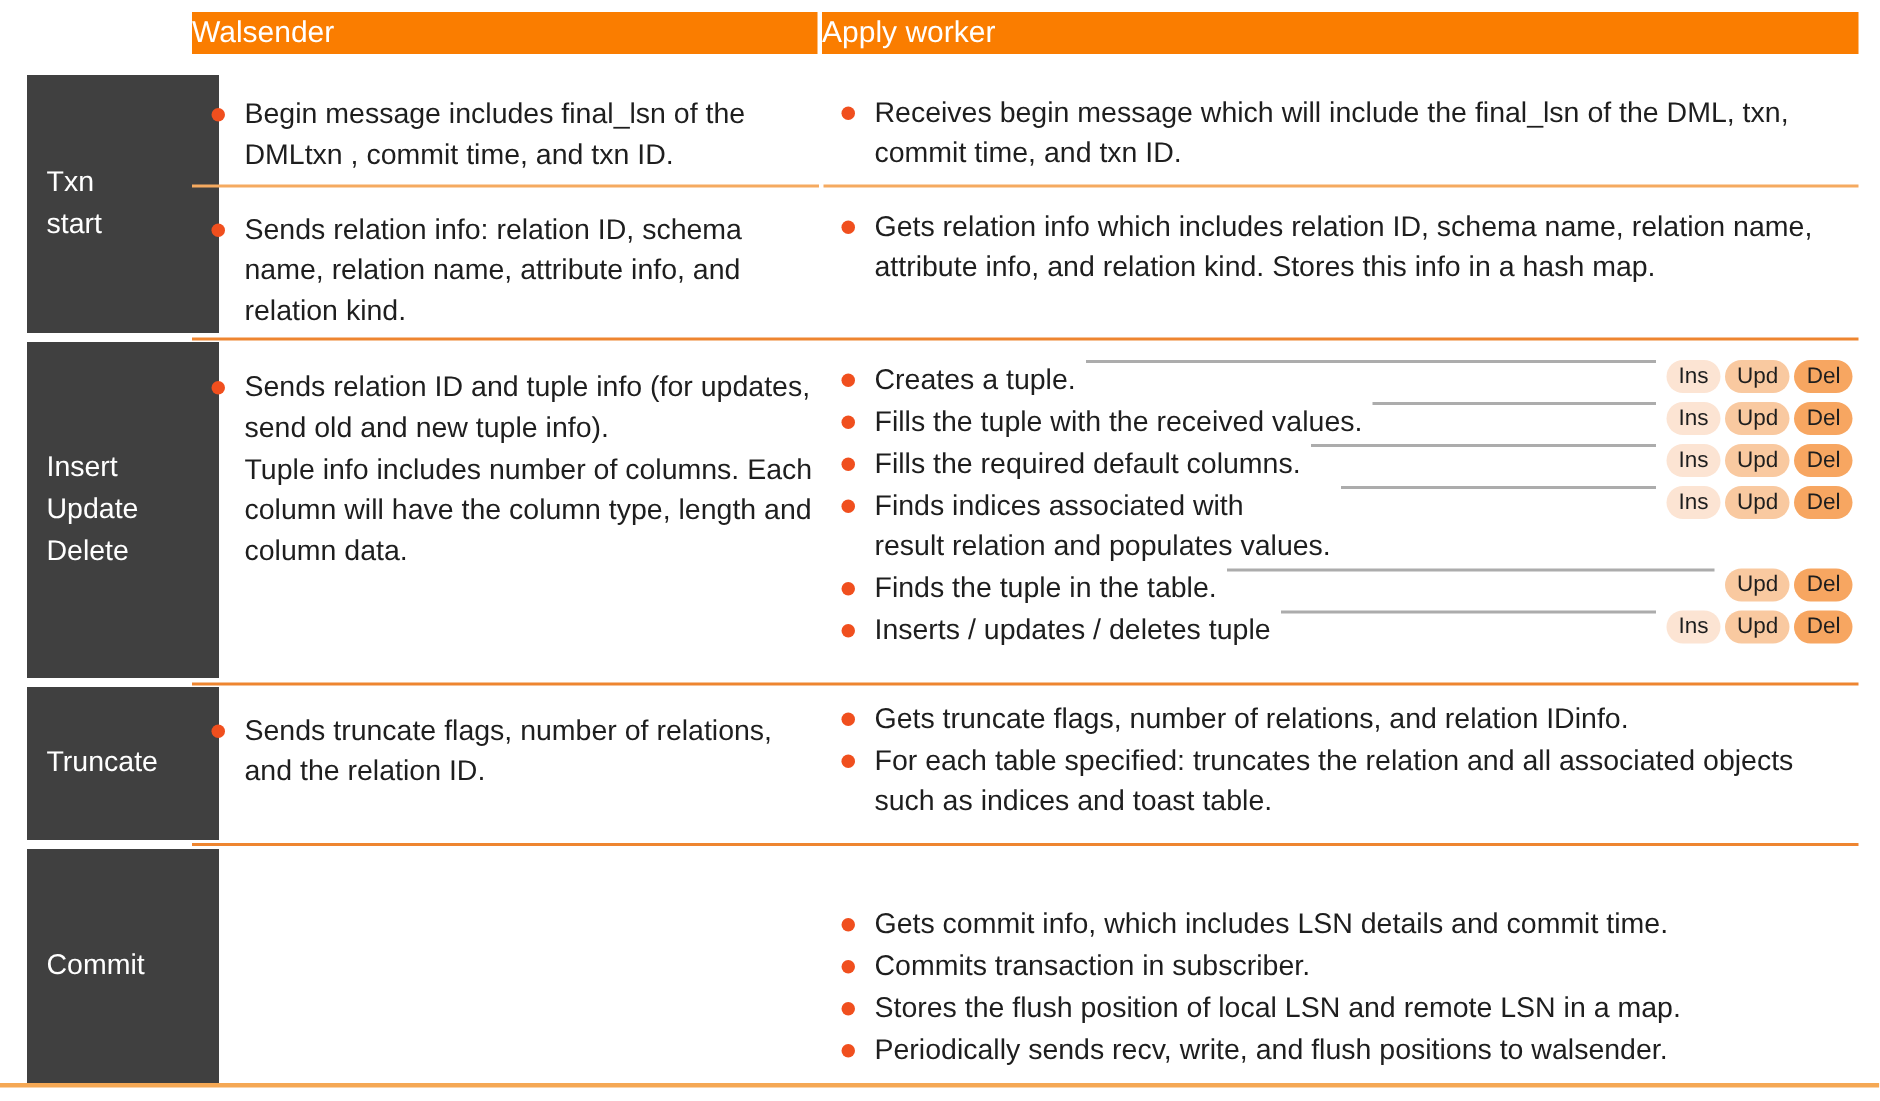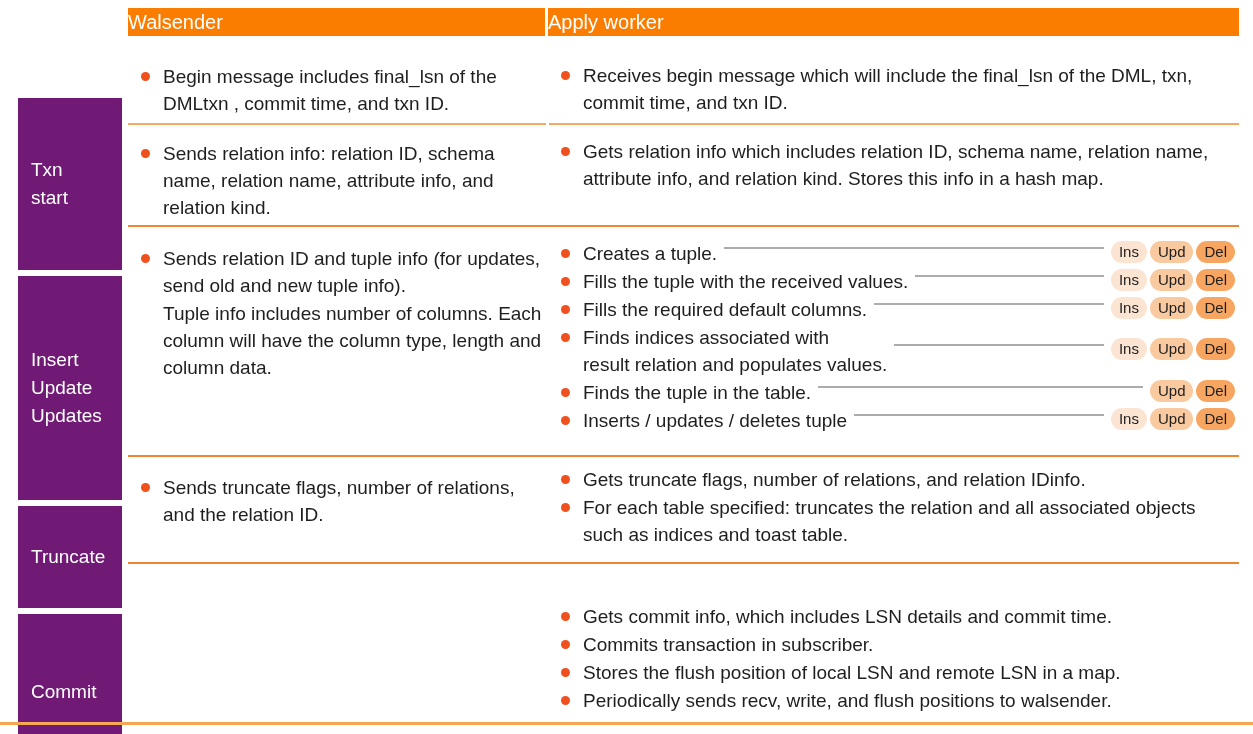--- a/index.html
+++ b/index.html
@@ -9,23 +9,23 @@
   }
   
   .hdr-cell {
     position:absolute; top:8px; height:28px; background:#FA7D00; color:#ffffff;
     font-size:20px; display:flex; align-items:center; justify-content:flex-start;
   }
   #hdr-wal   { left:128px; width:417px; }
   #hdr-apply { left:548px; width:691px; }
   
   .lbl {
-    position:absolute; left:18px; width:104px; background:#701a75; color:#ffffff;
+    position:absolute; left:18px; width:128px; background:#404040; color:#ffffff;
     font-size:19px; line-height:28px; display:flex; flex-direction:column;
-    justify-content:center; padding-left:13px; box-sizing:border-box;margin-top:48px;
+    justify-content:center; padding-left:13px; box-sizing:border-box;
   }
   #lbl-txn    { top:50px;  height:172px; }
   #lbl-iud    { top:228px; height:224px; }
   #lbl-trunc  { top:458px; height:102px; }
   #lbl-commit { top:566px; height:156px; }
   
   .cell { position:absolute; box-sizing:border-box; font-size:19px; line-height:27px; }
   .wal   { left:128px; width:418px; }
   .apply { left:549px; width:690px; }
   #wal-r1a   { top:50px;  height:73px;  padding:13px 4px 0 10px; }
@@ -47,21 +47,21 @@
   .minor { top:123px; height:2px; background:#F5AA60; }
   #div-minor-wal   { left:128px; width:418px; }
   #div-minor-apply { left:549px; width:690px; }
   #bottom-line { top:722px; left:0; width:1253px; height:3px; background:#F5A854; }
   
   .li { display:flex; margin-bottom:1px; }
   .dot { flex:none; width:9px; height:9px; border-radius:50%; background:#F04F1E; margin:9px 13px 0 3px; }
   .li-text { flex:1; }
   .para { margin-left:25px; }
   
-  .bli { display:flex; align-items:center; margin-bottom:1px; }
+  .bli { display:flex; align-items:flex-start; margin-bottom:1px; }
   .bli-left { display:flex; }
   .connector { flex:1; min-width:12px; border-top:2px solid #ACACAC; margin:0 7px 12px 7px; }
   .badges { display:flex; gap:3px; margin-bottom:4px; flex:none; }
   .badge { font-size:15px; line-height:20px; padding:1px 8px; border-radius:12px; color:#1E1E1E; white-space:nowrap; }
 </style>
 </head>
 <body>
 
 <div id="stage">
 
@@ -72,21 +72,21 @@
     <span>Apply worker</span>
   </div>
 
   <div class="lbl" id="lbl-txn">
     <span>Txn</span>
     <span>start</span>
   </div>
   <div class="lbl" id="lbl-iud">
     <span>Insert</span>
     <span>Update</span>
-    <span>Updates</span>
+    <span>Delete</span>
   </div>
   <div class="lbl" id="lbl-trunc">
     <span>Truncate</span>
   </div>
   <div class="lbl" id="lbl-commit">
     <span>Commit</span>
   </div>
 
   <div class="cell wal" id="wal-r1a">
     <div class="li">

